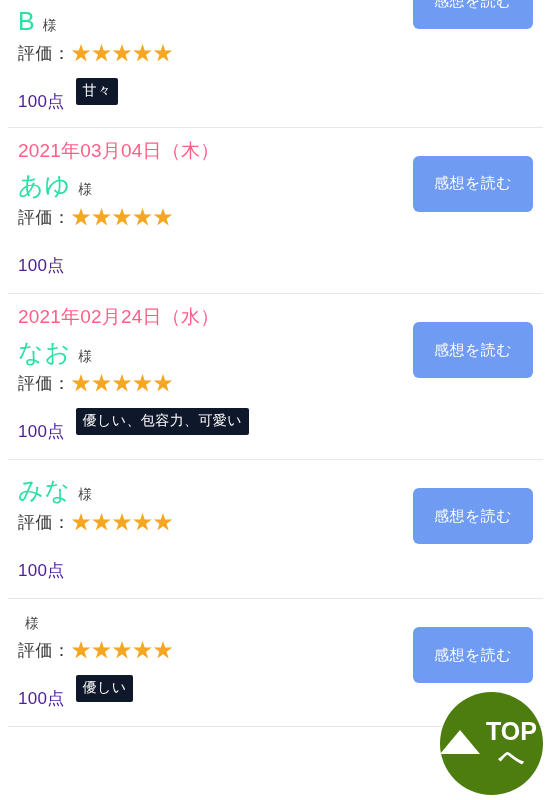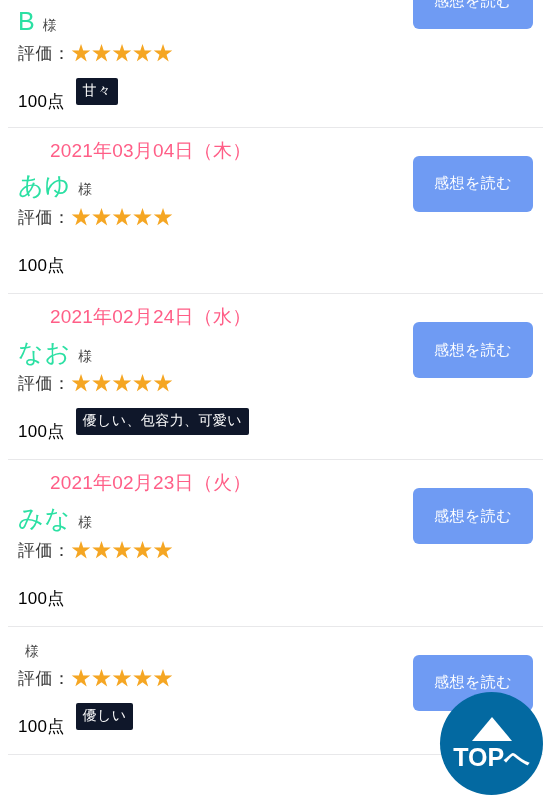--- a/index.html
+++ b/index.html
@@ -49,21 +49,20 @@
     line-height: 0;
   }
 
   
   .review-date {
     color: #ff5e87;
     font-size: 19px;
     line-height: 1.45;
     letter-spacing: 0.2px;
     white-space: nowrap;
-    margin-left: 32px;
   }
 
   
   .name-row {
     display: flex;
     align-items: baseline;
     margin-top: 7px;
     white-space: nowrap;
   }
   .reviewer-name {
@@ -101,21 +100,21 @@
   }
 
   
   .score-row {
     display: flex;
     align-items: center;
     margin-top: 5px;
     white-space: nowrap;
   }
   .score-value {
-    color: #000000;
+    color: #4c1d95;
     font-size: 17px;
     letter-spacing: 0.3px;
     margin-top: 20px;
   }
   .score-tag {
     background: #0f172a;
     color: #ffffff;
     font-size: 14px;
     line-height: 1;
     padding: 5px 7px 8px 7px;
@@ -149,25 +148,25 @@
   }
 
   
   #back-to-top {
     position: absolute;
     right: 8px;
     bottom: 5px;
     width: 103px;
     height: 103px;
     border-radius: 50%;
-    background: #0369a1;
+    background: #4d7c0f;
     border: none;
     cursor: pointer;
     display: flex;
-    flex-direction: column;
+    flex-direction: row;
     align-items: center;
     justify-content: center;
     padding: 0;
     z-index: 20;
   }
   #back-to-top .top-triangle {
     width: 0;
     height: 0;
     border-left: 20px solid transparent;
     border-right: 20px solid transparent;
@@ -236,21 +235,20 @@
         <div class="score-row">
           <span class="score-value">100点</span>
           <span class="score-tag">優しい、包容力、可愛い</span>
         </div>
         <button class="read-button">感想を読む</button>
       </div>
     </div>
     <div class="entry-divider"></div>
     <div class="review-entry">
       <div class="entry-inner">
-        <div class="review-date">2021年02月23日（火）</div>
         <div class="name-row">
           <span class="reviewer-name">みな</span>
           <span class="name-honorific">様</span>
         </div>
         <div class="rating-row">
           <span class="rating-label">評価：</span>
           <span class="stars">★★★★★</span>
         </div>
         <div class="score-row">
           <span class="score-value">100点</span>

